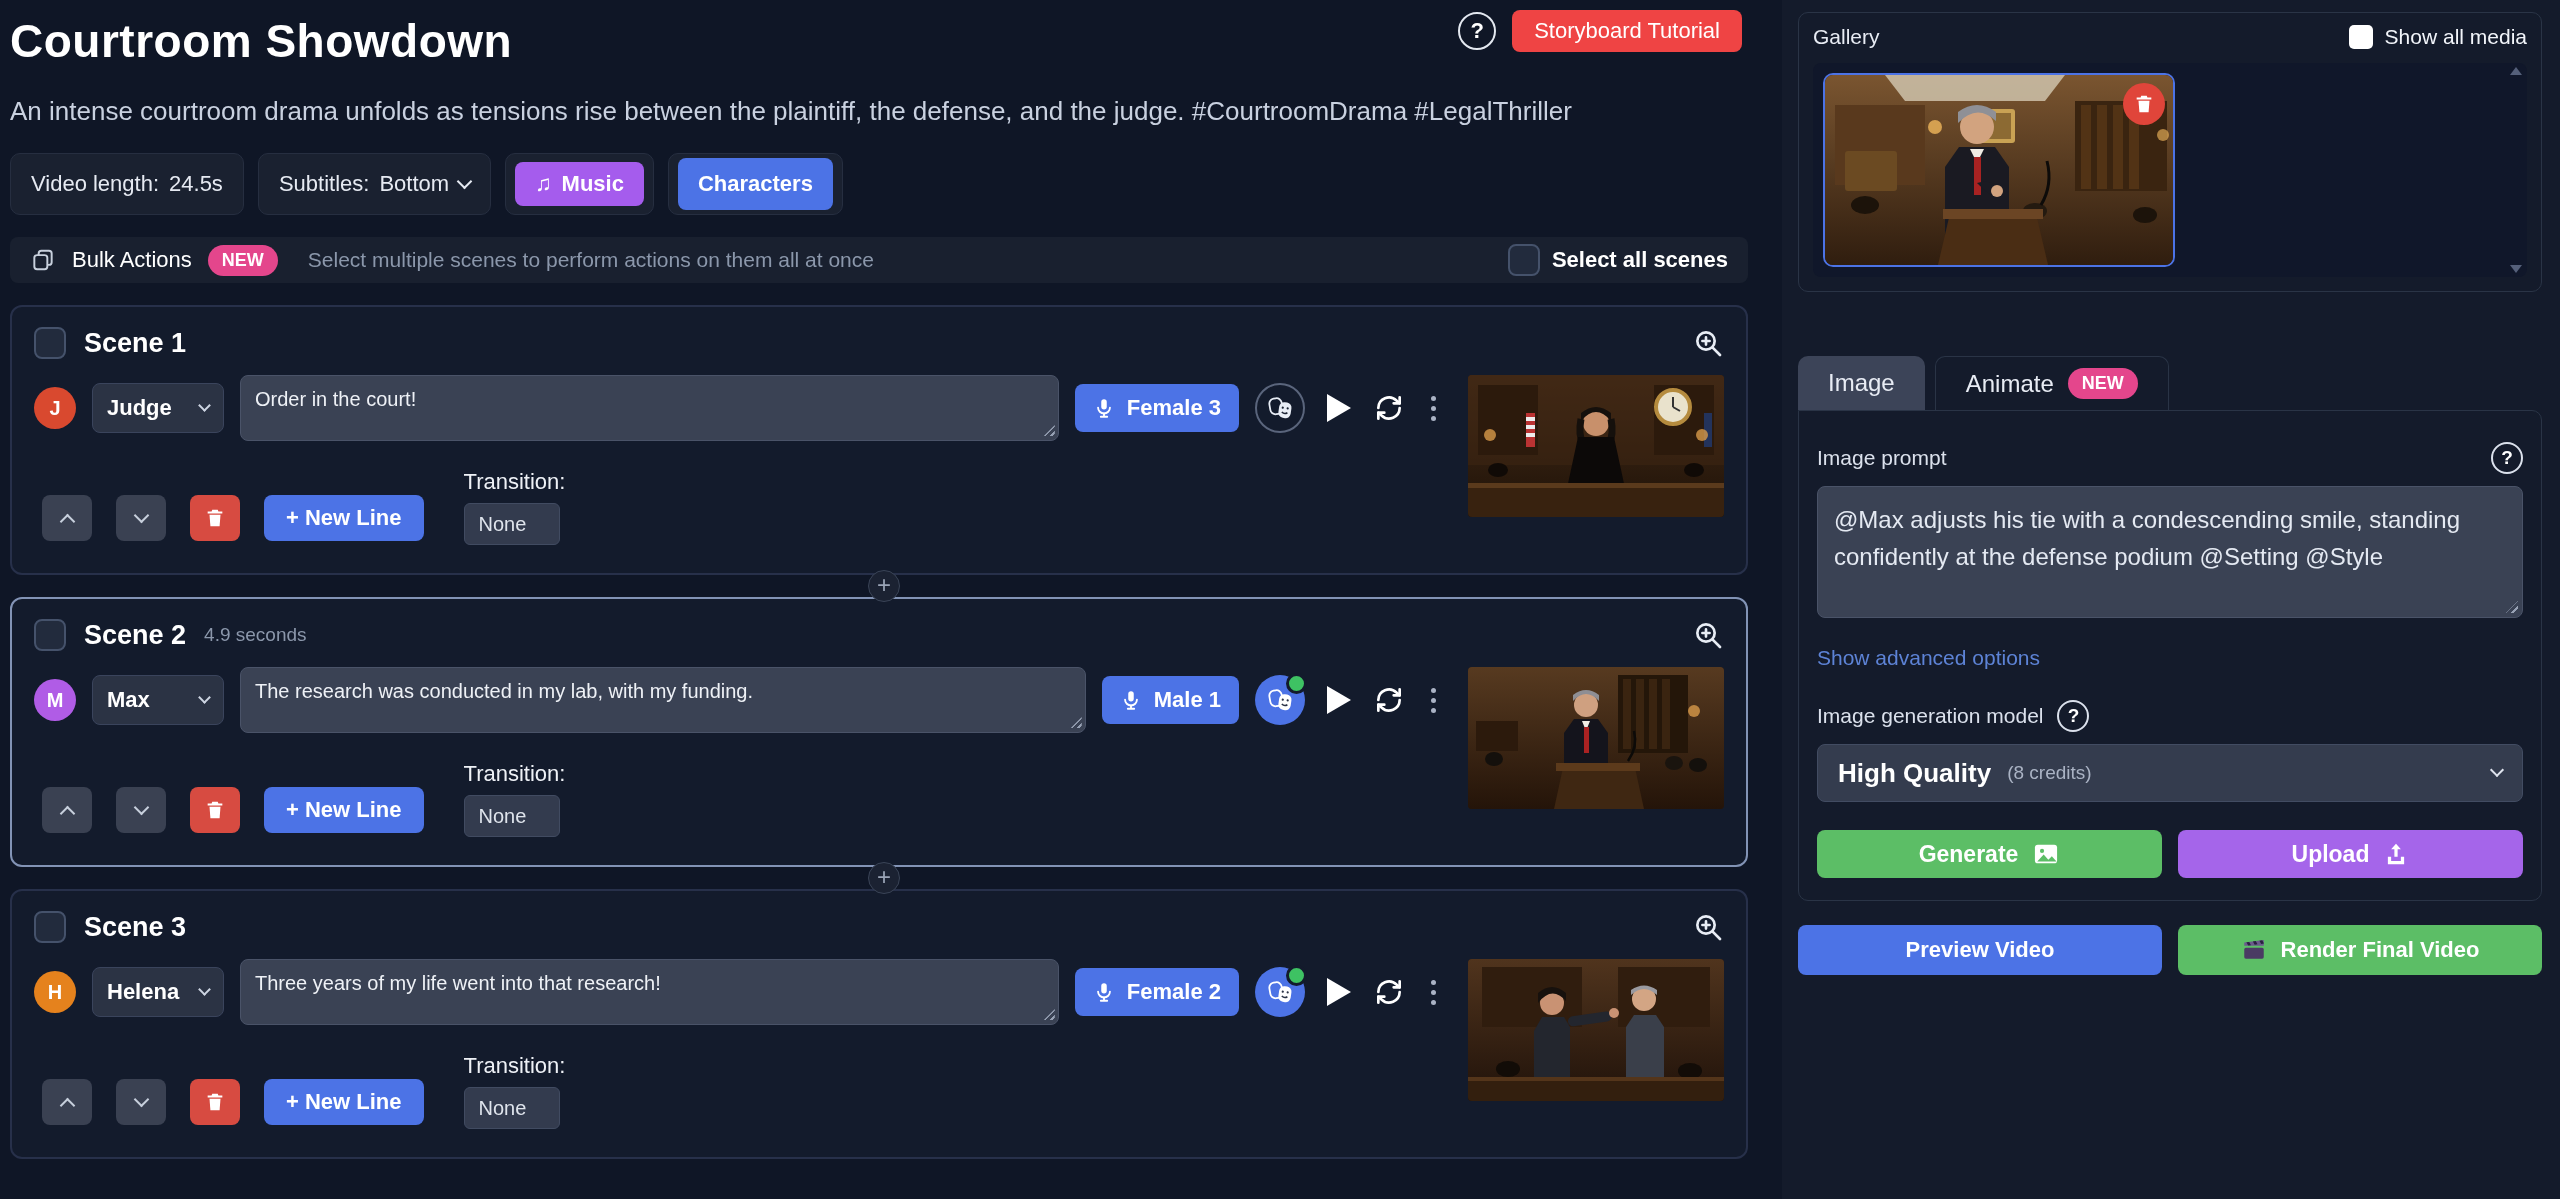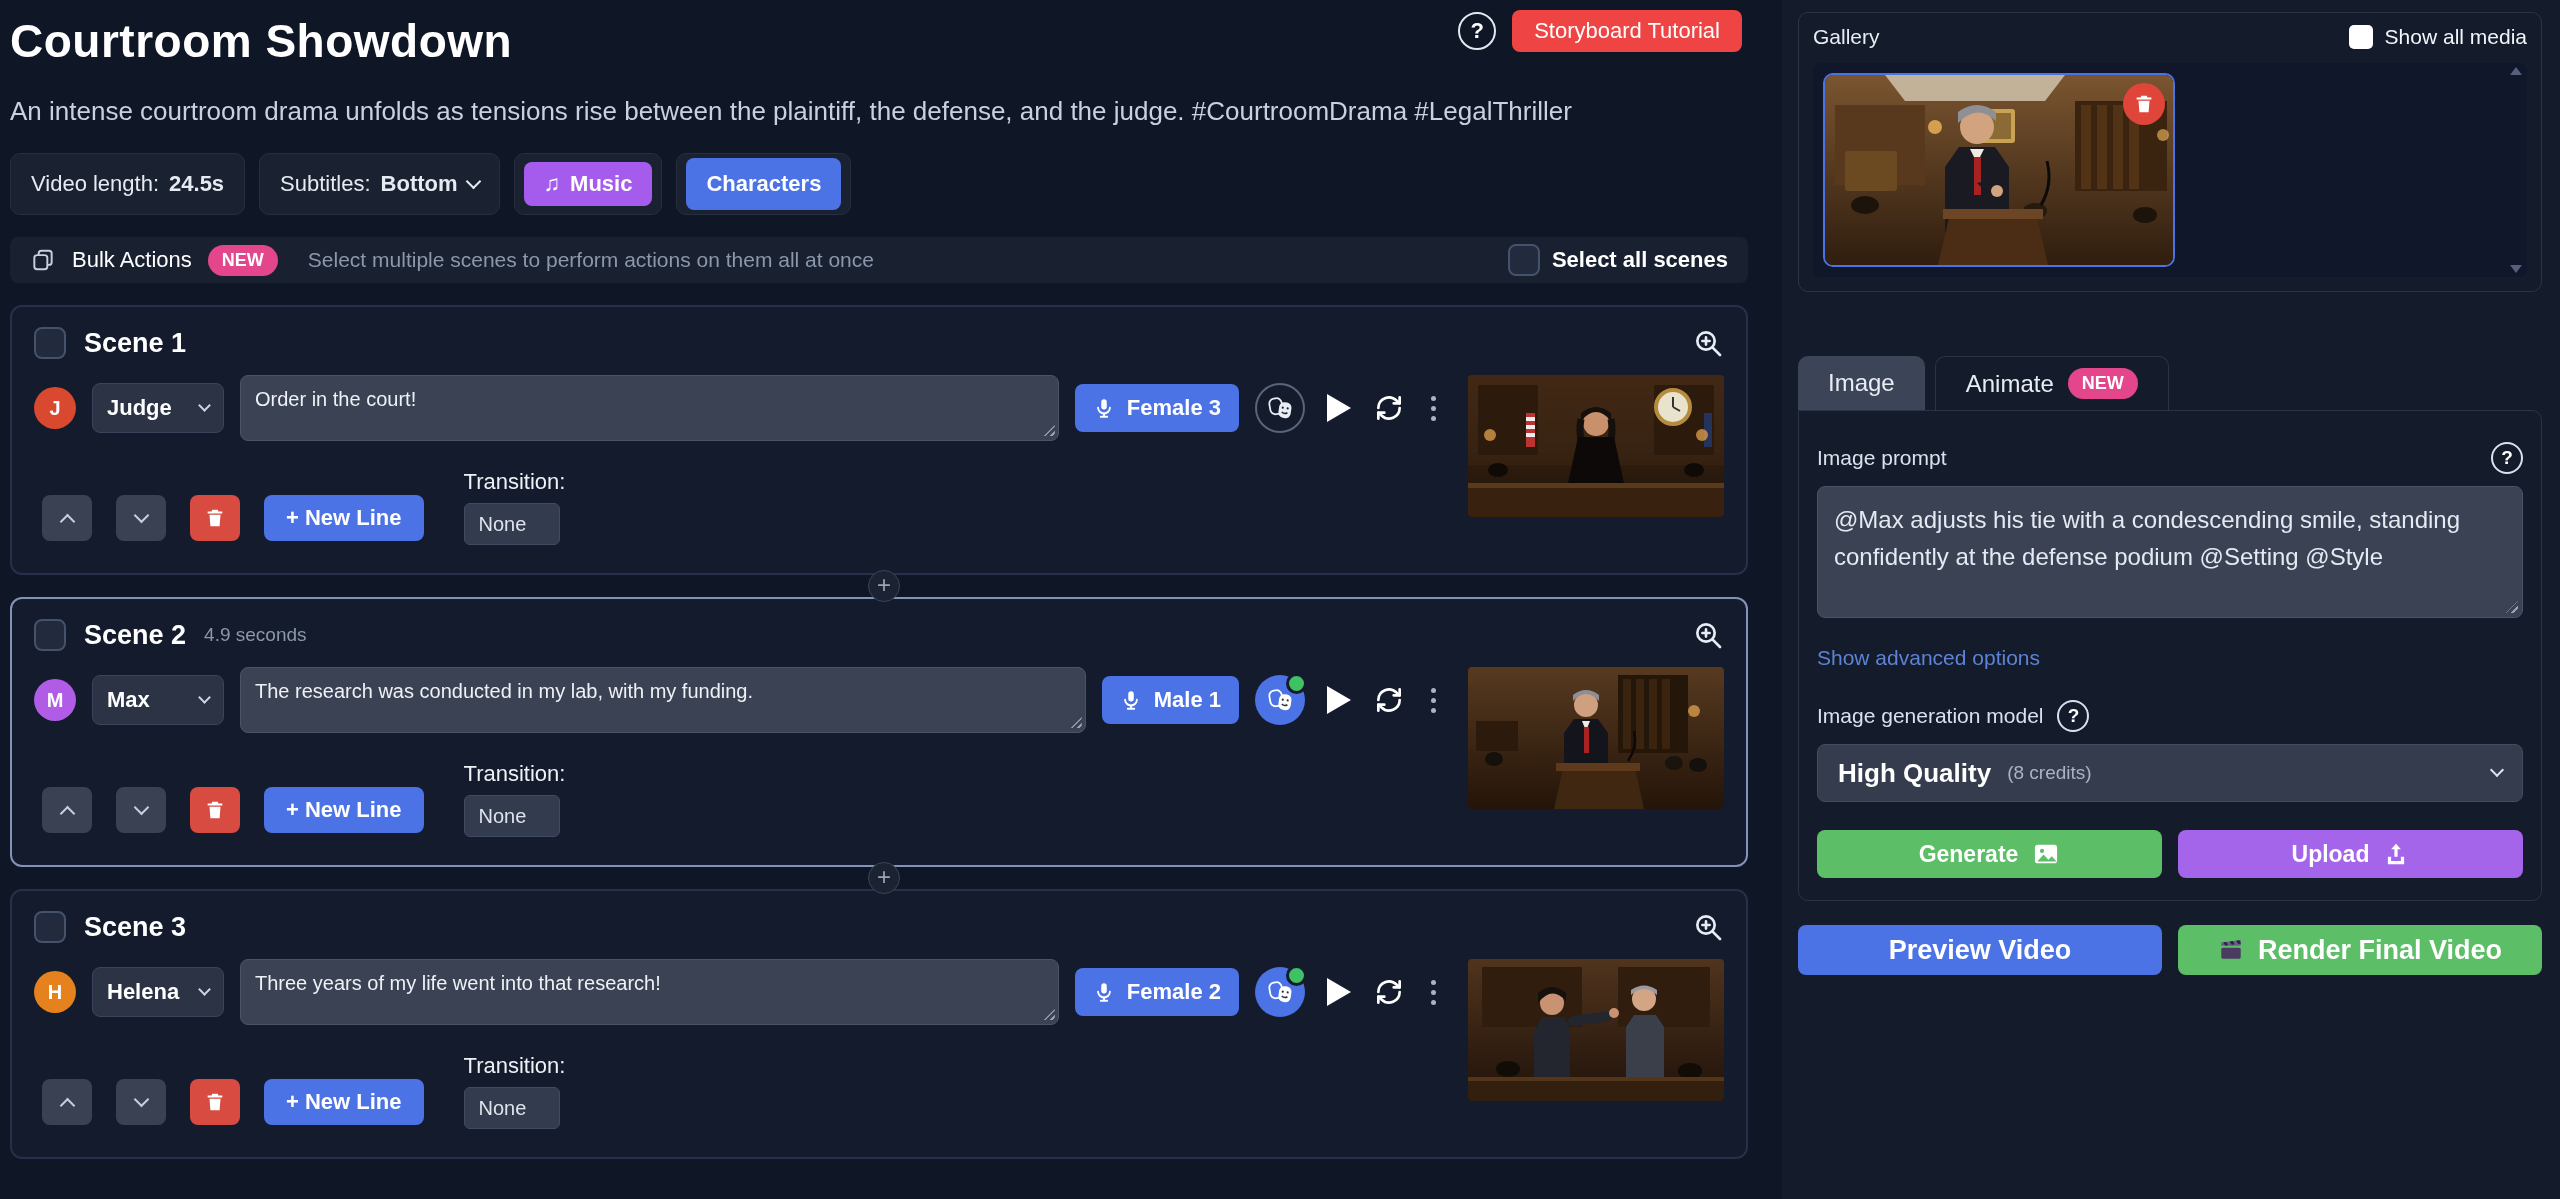--- a/index.html
+++ b/index.html
@@ -12,21 +12,21 @@
   .page-title { font-size:46px; font-weight:bold; letter-spacing:.5px; }
   .page-desc { margin-top:28px; font-size:26px; color:#c9d1e0; }
 
   .top-actions { position:absolute; top:10px; right:6px; display:flex; align-items:center; gap:16px; }
   .help-circle { width:38px; height:38px; border-radius:50%; border:2px solid #e3e8f0; display:flex; align-items:center; justify-content:center; font-size:22px; font-weight:bold; color:#fff; cursor:pointer; }
   .tutorial-btn { background:#ef4444; color:#fff; border:none; border-radius:8px; height:42px; padding:0 22px; font-size:22px; font-family:inherit; cursor:pointer; }
 
   .toolbar { display:flex; gap:14px; margin-top:26px; }
   .tool-card { background:#1a2130; border:1px solid #262e40; border-radius:10px; height:62px; display:flex; align-items:center; padding:0 20px; font-size:22px; color:#e6eaf2; gap:10px; }
   .tool-card.btn-holder { padding:0 9px; }
-  .tool-val { font-weight:bold; }
+  .tool-val { font-weight:normal; }
   .music-btn { background:#a55ced; border:none; border-radius:8px; color:#fff; font-weight:bold; font-size:22px; height:44px; padding:0 20px; display:flex; align-items:center; gap:10px; font-family:inherit; cursor:pointer; }
   .chars-btn { background:#4c73e6; border:none; border-radius:8px; color:#fff; font-weight:bold; font-size:22px; height:52px; padding:0 20px; font-family:inherit; cursor:pointer; }
   .chev { width:11px; height:11px; border-right:2.4px solid currentColor; border-bottom:2.4px solid currentColor; transform:rotate(45deg); display:inline-block; margin-top:-6px; }
   .chev.up { transform:rotate(-135deg); margin-top:6px; }
 
   .bulk-bar { margin-top:22px; width:1738px; height:46px; background:#19202f; border-radius:8px; display:flex; align-items:center; padding:0 20px; gap:16px; }
   .bulk-label { font-size:22px; color:#fff; }
   .pill { background:#e4468c; color:#fff; font-size:18px; font-weight:bold; border-radius:999px; padding:5px 14px; }
   .bulk-hint { font-size:21px; color:#8b97ab; margin-left:14px; }
   .bulk-right { margin-left:auto; display:flex; align-items:center; gap:12px; }
@@ -102,21 +102,21 @@
   .model-row { margin-top:30px; }
   .model-select { margin-top:12px; height:58px; background:#343c4e; border:1px solid #424c62; border-radius:8px; display:flex; align-items:center; padding:0 20px; gap:16px; cursor:pointer; }
   .model-name { font-size:26px; font-weight:bold; }
   .model-credits { font-size:19px; color:#aab3c4; }
   .model-select .chev { margin-left:auto; width:10px; height:10px; color:#dfe4ee; }
   .gen-row { display:flex; gap:16px; margin-top:28px; }
   .gen-row button { flex:1; height:48px; border:none; border-radius:8px; color:#fff; font-size:23px; font-weight:bold; font-family:inherit; display:flex; align-items:center; justify-content:center; gap:14px; cursor:pointer; }
   .generate-btn { background:#5cbe66; }
   .upload-btn { background:#a565ea; }
   .final-row { display:flex; gap:16px; margin-top:24px; }
-  .final-row button { flex:1; height:50px; border:none; border-radius:8px; color:#fff; font-size:27px; font-weight:bold; font-family:inherit; display:flex; align-items:center; justify-content:center; gap:14px; cursor:pointer; }
+  .final-row button { flex:1; height:50px; border:none; border-radius:8px; color:#fff; font-size:22px; font-weight:bold; font-family:inherit; display:flex; align-items:center; justify-content:center; gap:14px; cursor:pointer; }
   .preview-btn { background:#4c73e6; }
   .render-btn { background:#5cbe66; }
 </style>
 </head>
 <body>
 
 <div class="root">
 
   <div class="left">
 

